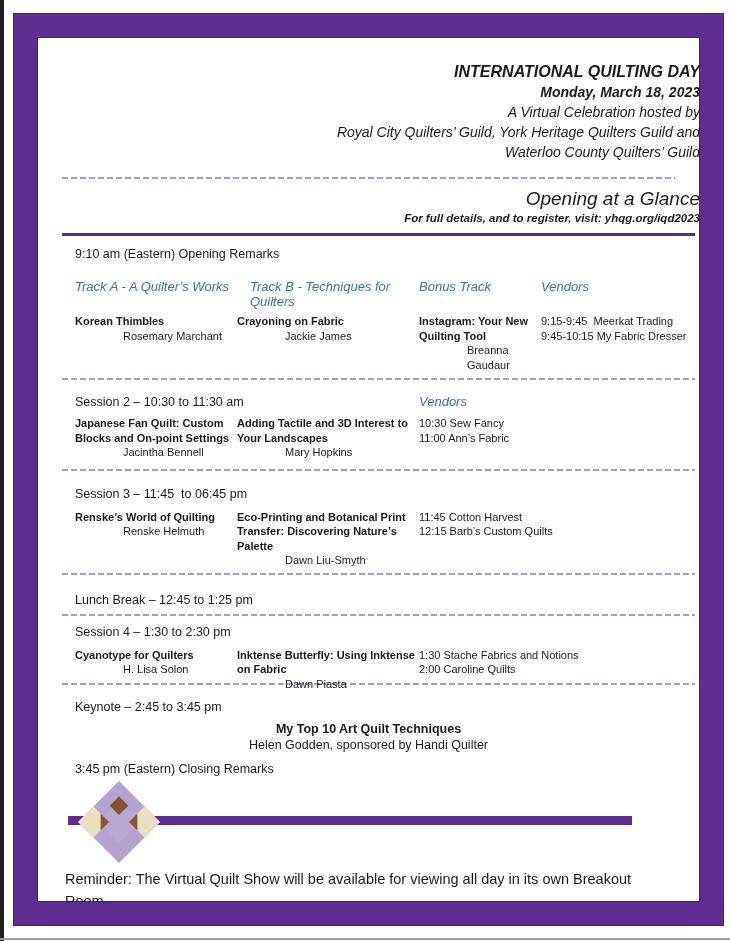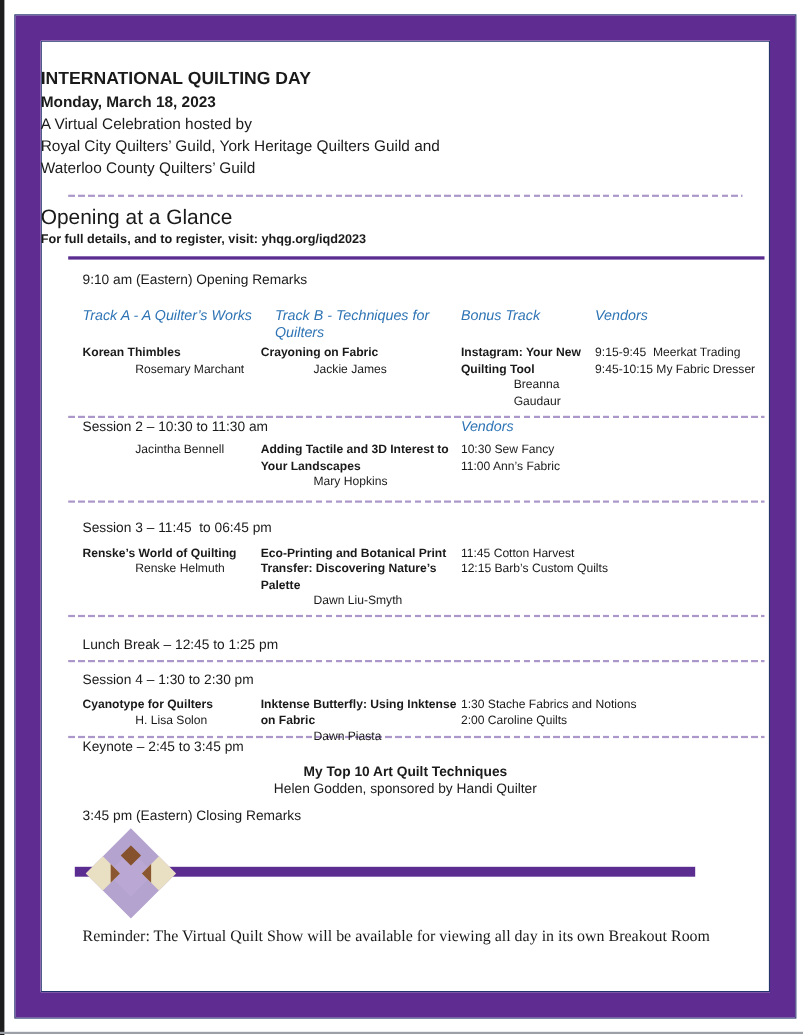--- a/index.html
+++ b/index.html
@@ -8,21 +8,21 @@
     font-family:"Liberation Sans", sans-serif; color:#1a1a1a; overflow:hidden;
   }
   .edge-strip { position:absolute; left:0; top:0; width:4px; height:941px; background:#1e1e1e; }
   .bottom-line { position:absolute; left:0; top:938px; width:730px; height:2px; background:#9aa0a6; }
   .frame {
     position:absolute; left:14px; top:14px; width:709px; height:911px; box-sizing:border-box;
     border:23px solid #5f2d91; background:#ffffff;
     box-shadow:0 0 0 1px #24356e, inset 0 0 0 1px #24356e;
   }
   .content { position:relative; width:100%; height:100%; overflow:hidden; }
-  .center { text-align:left; }
+  .center { text-align:right;font-style:italic; }
   p { margin:0; }
   .doc-title { margin-top:24px; font-size:16px; line-height:21px; font-weight:bold; }
   .doc-date  { font-size:14px; line-height:20px; font-weight:bold; }
   .doc-line  { font-size:14px; line-height:20px; }
   .dashed {
     height:2px;
     background:repeating-linear-gradient(90deg,#ab97c9 0 6px, transparent 6px 9px);
   }
   .dash-head { margin:15px 25px 0 25px; }
   .sched-title { margin-top:8px; font-size:19px; line-height:24px; }
@@ -37,23 +37,23 @@
   .slot-title   { font-size:11px; font-weight:bold; line-height:14.5px; }
   .slot-speaker { font-size:11px; line-height:14.5px;padding-left:48px; }
   .vendor-line  { font-size:11px; line-height:14.5px; white-space:pre-wrap; }
   .span2  { grid-column:1 / 3; }
   .span34 { grid-column:3 / 5; }
   .keynote-talk    { margin:5px 25px 0 25px; text-align:center; font-size:12.5px; line-height:16px; font-weight:bold; }
   .keynote-speaker { margin:0 25px; text-align:center; font-size:12.5px; line-height:16px; }
   .decoration { position:relative; margin-top:2px; height:84px; }
   .deco-bar { position:absolute; left:31px; top:36px; width:564px; height:9px; background:#5b2d90; }
   .deco-diamond { position:absolute; left:40px; top:0; }
-  .reminder { margin:4px 0 0 38px; width:575px; font-size:14.5px; line-height:22px;font-family:Liberation Serif, serif; }
+  .reminder { margin:4px 0 0 28px; width:575px; font-size:14.5px; line-height:22px; }
   .mt3{margin-top:17px}.mt5{margin-top:5px}.mt6{margin-top:6px}.mt7{margin-top:7px}
-  .mt8{margin-top:8px}.mt9{margin-top:9px}.mt10{margin-top:10px}.mt14{}
+  .mt8{margin-top:8px}.mt9{margin-top:9px}.mt10{margin-top:10px}.mt14{margin-top:14px}
   .mt15{margin-top:15px}.mt16{margin-top:16px}.mtneg{margin-top:-8px}
 </style>
 </head>
 <body>
 
 <div class="edge-strip"></div>
 <div class="bottom-line"></div>
 
 <div class="frame">
   <div class="content">
@@ -108,20 +108,21 @@
 
       <div class="dashed mt6"></div>
 
       <div class="grid4 hdr-grid mt14">
         <p class="row-heading span2" style="padding-left:0">Session 2 – 10:30 to 11:30 am</p>
         <div class="track-head">Vendors</div>
       </div>
 
       <div class="grid4 mt5">
         <div>
+          <div class="slot-title">Japanese Fan Quilt: Custom Blocks and On-point Settings</div>
           <div class="slot-speaker">Jacintha Bennell</div>
         </div>
         <div>
           <div class="slot-title">Adding Tactile and 3D Interest to Your Landscapes</div>
           <div class="slot-speaker">Mary Hopkins</div>
         </div>
         <div class="span34">
           <div class="vendor-line">10:30 Sew Fancy</div>
           <div class="vendor-line">11:00 Ann’s Fabric</div>
         </div>

